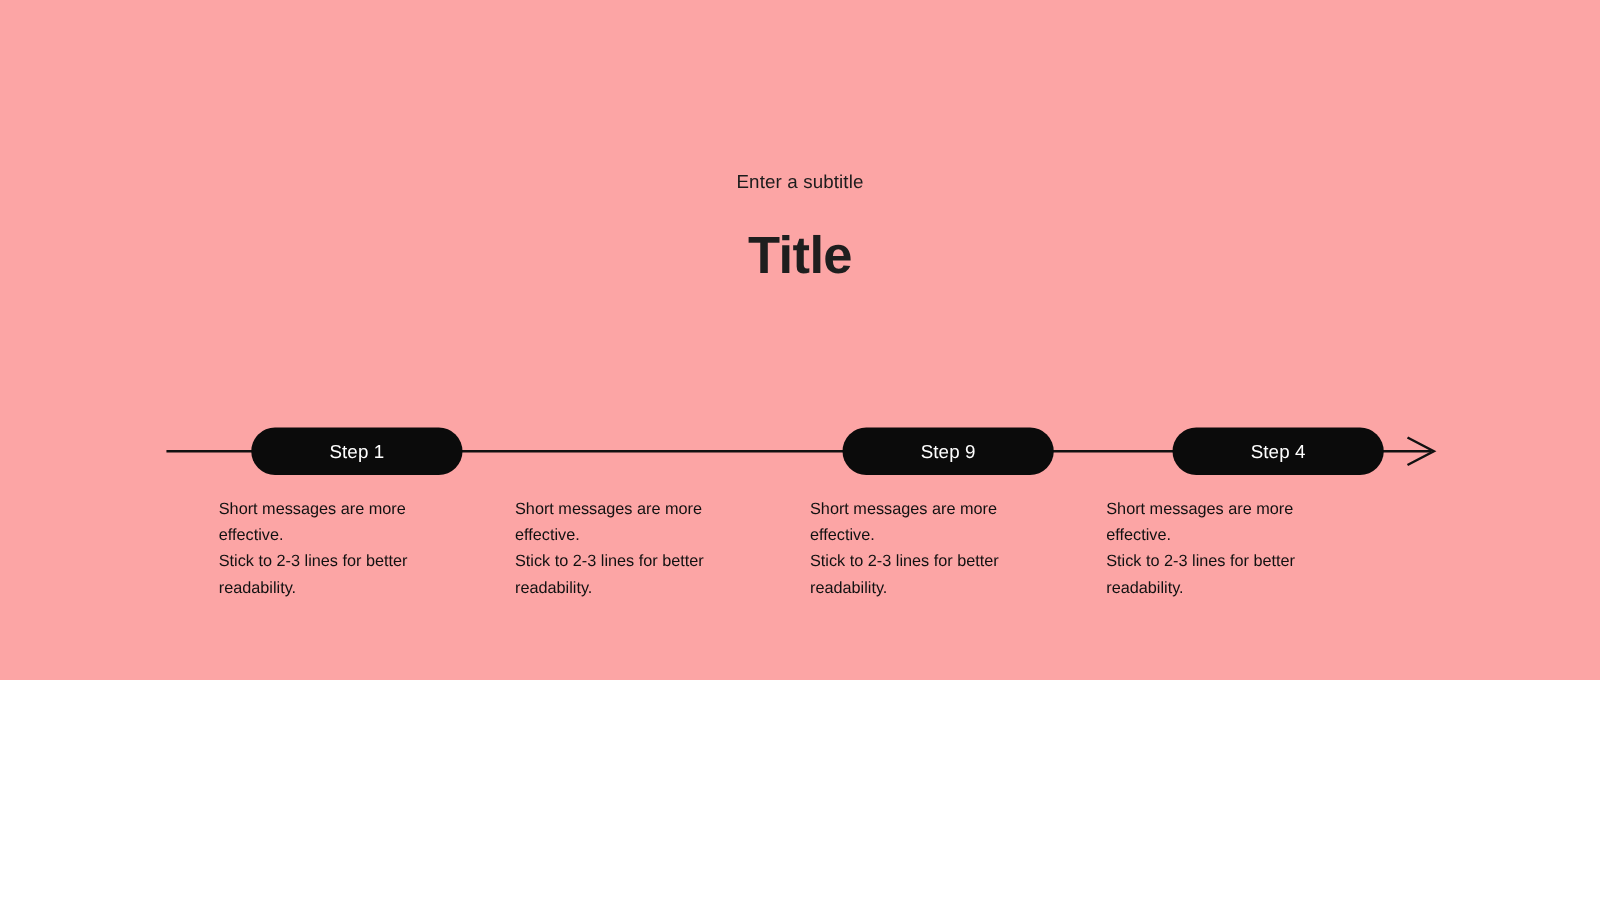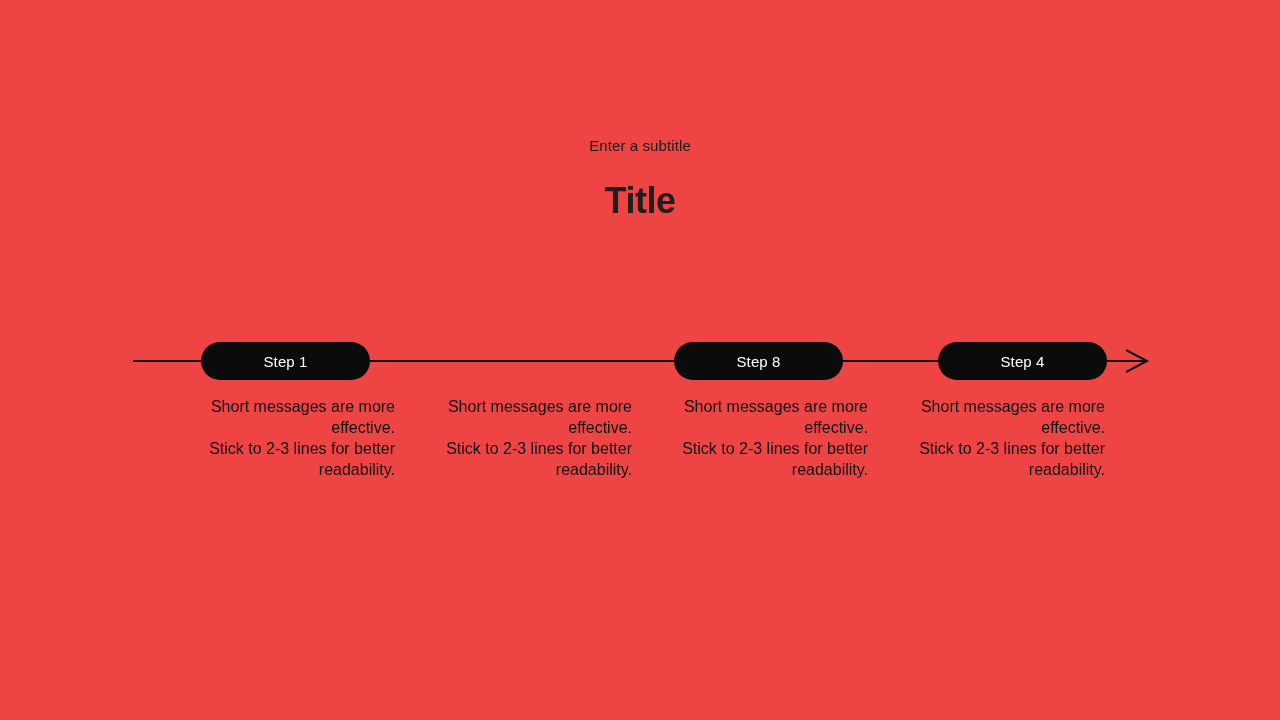--- a/index.html
+++ b/index.html
@@ -5,40 +5,40 @@
   * { margin: 0; padding: 0; box-sizing: border-box; }
   html, body { width: 1280px; height: 720px; }
   body {
     font-family: "Liberation Sans", sans-serif;
     background: #ffffff;
     overflow: hidden;
   }
   .slide {
     position: relative;
     width: 1280px;
-    height: 720px;
-    background: #ef4444;
+    height: 544px;
+    background: #fca5a5;
   }
   .subtitle {
     position: absolute;
     top: 137px;
     left: 0;
     width: 100%;
     text-align: center;
     font-size: 15px;
     color: #1c1c1c;
     letter-spacing: 0.1px;
   }
   .title {
     position: absolute;
     top: 180px;
     left: 0;
     width: 100%;
     text-align: center;
-    font-size: 36px;
+    font-size: 42px;
     font-weight: 700;
     color: #1e1e1e;
     letter-spacing: -0.5px;
   }
   .timeline {
     position: absolute;
     left: 0;
     top: 0;
     width: 1280px;
     height: 720px;
@@ -63,22 +63,22 @@
     display: flex;
     align-items: center;
     justify-content: center;
     z-index: 2;
     letter-spacing: 0.1px;
   }
   .step-desc {
     position: absolute;
     top: 396px;
     width: 220px;
-    text-align: right;
-    font-size: 16px;
+    text-align: left;
+    font-size: 13px;
     line-height: 21px;
     color: #111111;
     z-index: 2;
   }
   .step-desc .desc-line { white-space: nowrap; }
 
   .pos-1 .step-pill, .pill-1 { left: 201px; }
   .pill-2 { left: 437px; }
   .pill-3 { left: 674px; }
   .pill-4 { left: 938px; }
@@ -115,21 +115,21 @@
     </div>
 
     <div class="step-desc desc-2">
       <div class="desc-line">Short messages are more</div>
       <div class="desc-line">effective.</div>
       <div class="desc-line">Stick to 2-3 lines for better</div>
       <div class="desc-line">readability.</div>
     </div>
 
     <div class="step-pill pill-3">
-      <span>Step 8</span>
+      <span>Step 9</span>
     </div>
     <div class="step-desc desc-3">
       <div class="desc-line">Short messages are more</div>
       <div class="desc-line">effective.</div>
       <div class="desc-line">Stick to 2-3 lines for better</div>
       <div class="desc-line">readability.</div>
     </div>
 
     <div class="step-pill pill-4">
       <span>Step 4</span>

